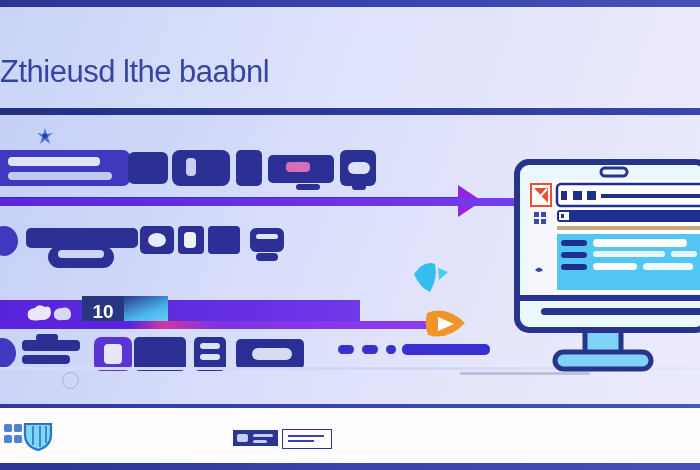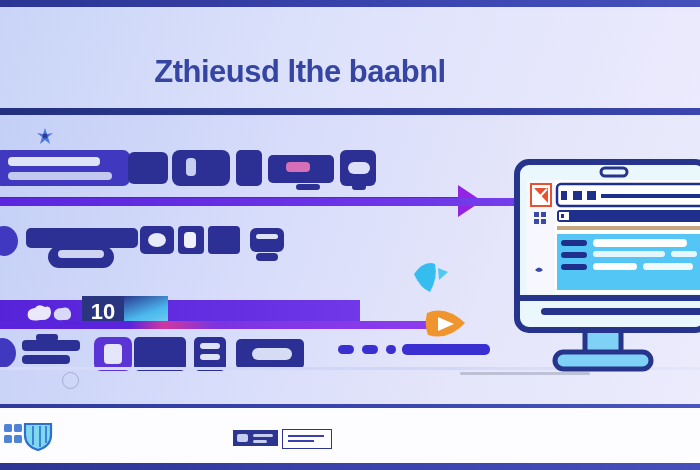--- a/index.html
+++ b/index.html
@@ -33,23 +33,23 @@
   .title-band {
     position: absolute;
     left: 0; top: 7px;
     width: 700px; height: 101px;
     background: linear-gradient(110deg, #c9d4f7 0%, #dde2fb 45%, #eceafd 100%);
   }
   .title-text {
     position: absolute;
     left: 0; top: 54px;
     width: 600px;
-    text-align: center;
+    text-align: left;
     font-size: 31px;
-    font-weight: bold;
+    font-weight: normal;
     letter-spacing: -0.5px;
     color: #2a3a9b;
     filter: blur(0.7px);
     opacity: .93;
     white-space: nowrap;
   }
 
   .divider {
     position: absolute;
     left: 0;
@@ -107,21 +107,21 @@
     left: 0; top: 300px;
     width: 360px; height: 26px;
     background: linear-gradient(90deg,#5623d9 0%, #6630e2 70%, #7138e9 100%);
   }
   .badge-ten {
     position: absolute;
     left: 82px; top: 296px;
     width: 42px; height: 32px;
     background: #2a3580;
     color: #ffffff;
-    font-size: 22px;
+    font-size: 19px;
     font-weight: bold;
     display: flex;
     align-items: center;
     justify-content: center;
     filter: blur(0.4px);
   }
   .badge-thumb {
     position: absolute;
     left: 124px; top: 296px;
     width: 44px; height: 32px;

